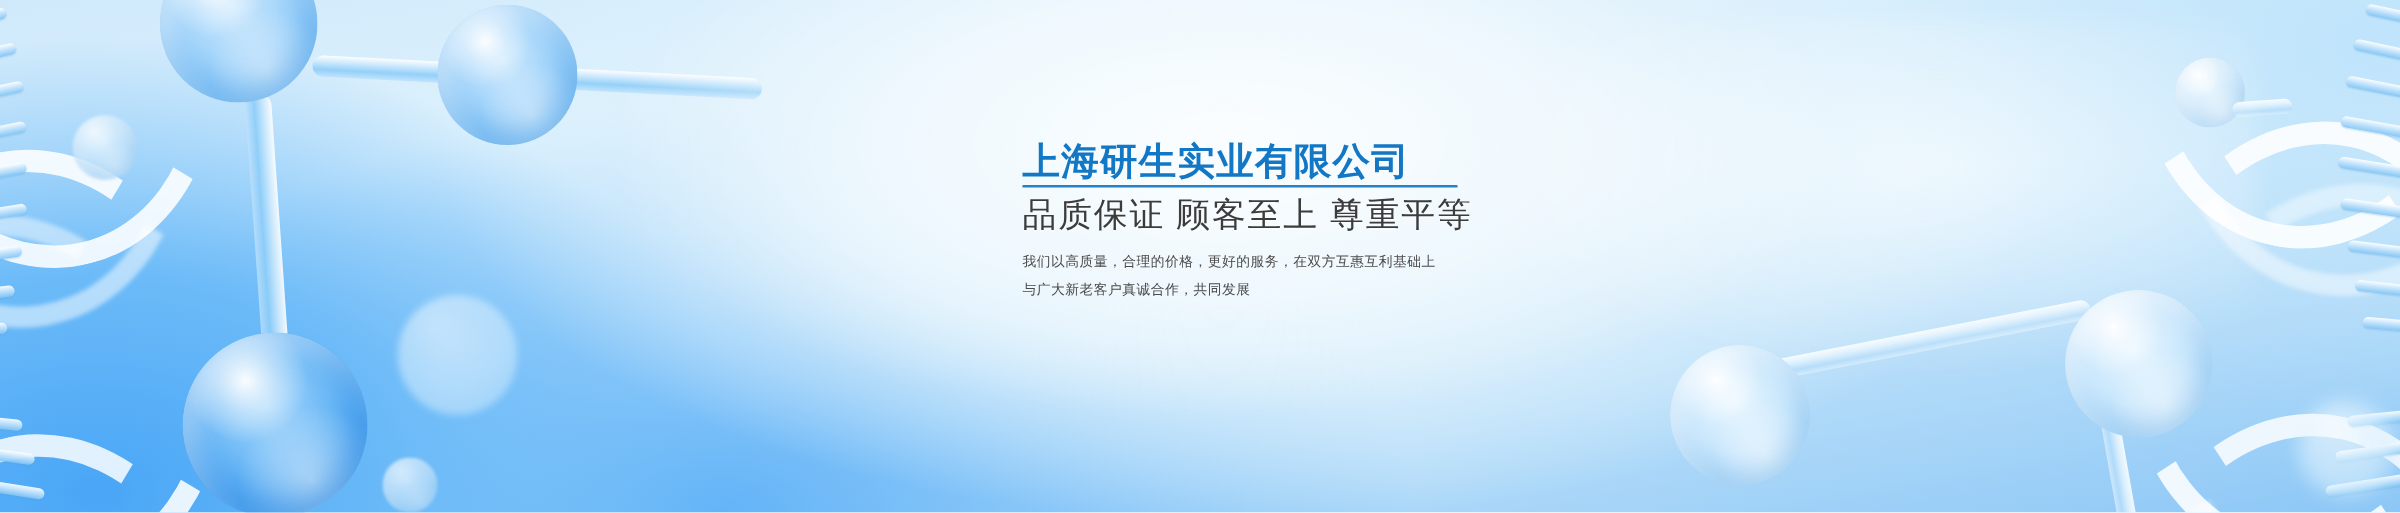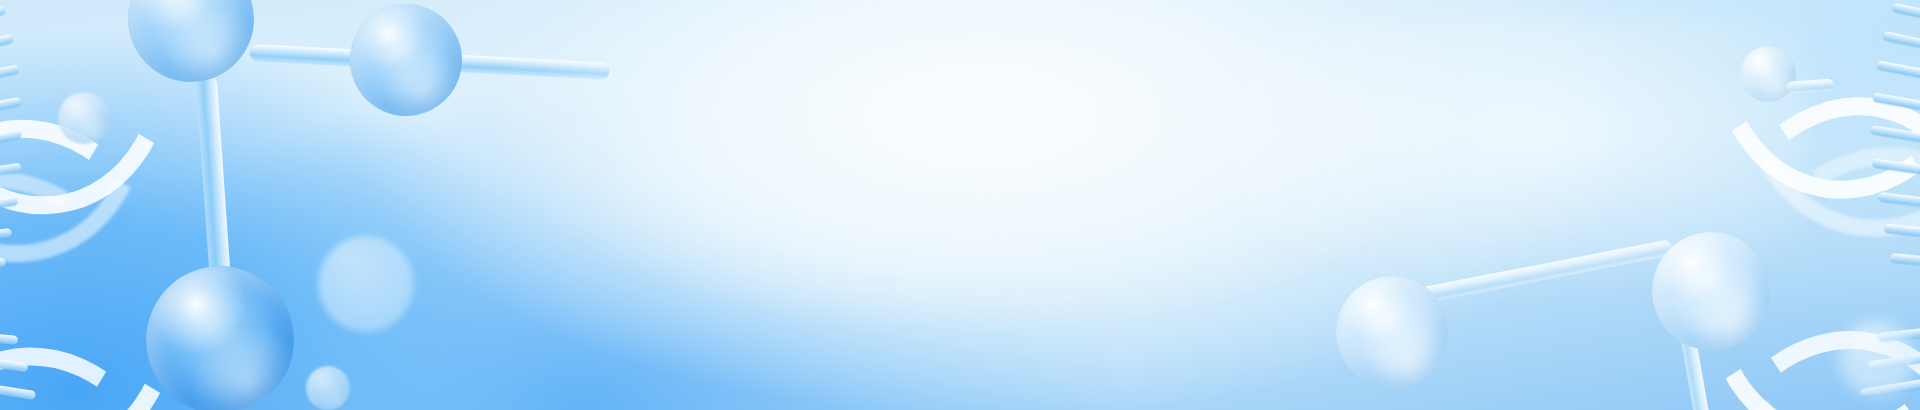--- a/index.html
+++ b/index.html
@@ -239,14 +239,23 @@
     <div class="sphere sph-pale" style="left:1336px; top:276px; width:112px; height:112px;"></div>
 
     <div class="sphere sph-pale" style="left:1652px; top:232px; width:118px; height:118px;"></div>
 
     <div class="sphere sph-faint blur-lg" style="left:1838px; top:320px; width:78px; height:78px; opacity:.6;"></div>
   </div>
 
   <div class="center-wash"></div>
   <div class="right-wash"></div>
 
+  <div class="text-block">
+    <div class="company-title">上海研生实业有限公司</div>
+    <div class="title-underline"></div>
+    <div class="slogan">品质保证 顾客至上 尊重平等</div>
+    <div class="desc">
+      <div>我们以高质量，合理的价格，更好的服务，在双方互惠互利基础上</div>
+      <div>与广大新老客户真诚合作，共同发展</div>
+    </div>
+  </div>
 
 </div>
 
 </body></html>

